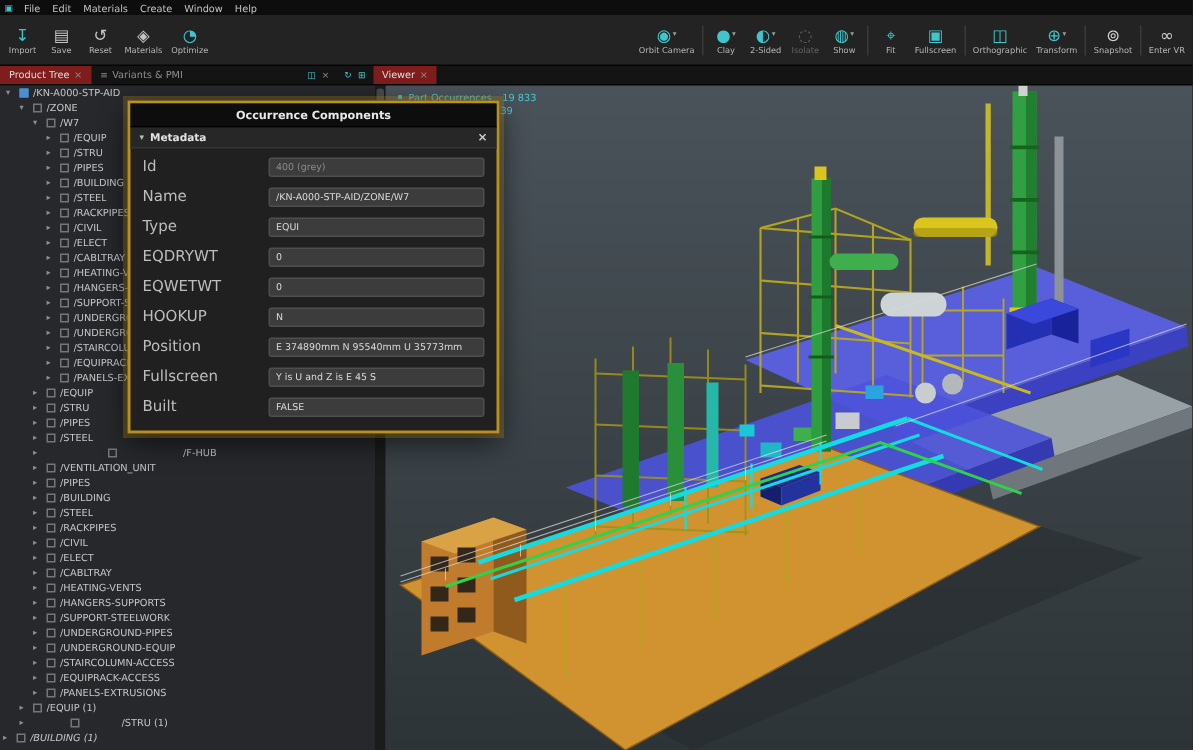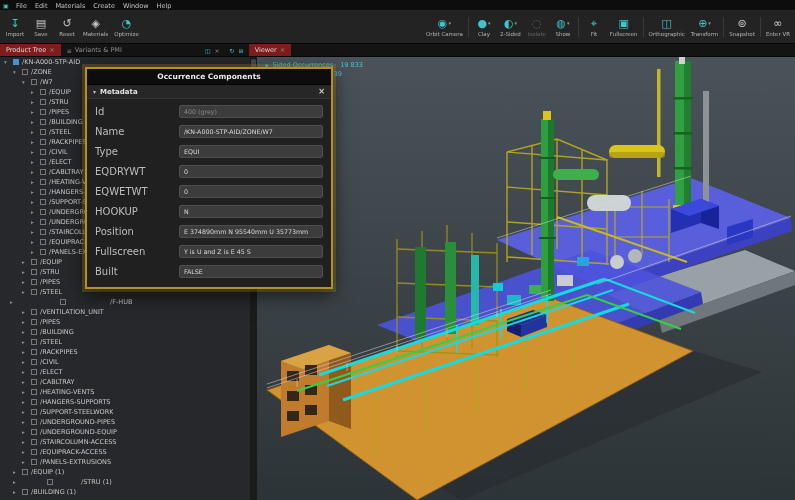--- a/index.html
+++ b/index.html
@@ -341,21 +341,21 @@
       <div class="trow" style="padding-left: 22px;">
         <span class="caret">▸</span>
         <span class="cb"></span>
         <span class="tlbl">/PIPES</span>
       </div>
       <div class="trow" style="padding-left: 22px;">
         <span class="caret">▸</span>
         <span class="cb"></span>
         <span class="tlbl">/STEEL</span>
       </div>
-      <div class="trow" style="padding-left: 10px; gap: 44px;">
+      <div class="trow" style="padding-left: 22px; gap: 44px;">
         <span class="caret">▸</span>
         <span class="cb"></span>
         <span class="tlbl">/F-HUB</span>
       </div>
       <div class="trow" style="padding-left: 22px;">
         <span class="caret">▸</span>
         <span class="cb"></span>
         <span class="tlbl">/VENTILATION_UNIT</span>
       </div>
       <div class="trow" style="padding-left: 22px;">
@@ -436,21 +436,21 @@
       <div class="trow" style="padding-left: 13px;">
         <span class="caret">▸</span>
         <span class="cb"></span>
         <span class="tlbl">/EQUIP (1)</span>
       </div>
       <div class="trow" style="padding-left: 13px; gap: 28px;">
         <span class="caret">▸</span>
         <span class="cb"></span>
         <span class="tlbl">/STRU (1)</span>
       </div>
-      <div class="trow" style="padding-left: 13px;">
+      <div class="trow" style="padding-left: 2px; font-style: italic;">
         <span class="caret">▸</span>
         <span class="cb"></span>
         <span class="tlbl">/BUILDING (1)</span>
       </div>
     </div>
   <div class="treescroll">
     <div class="thumb"></div>
   </div>
 
   <div class="viewport">
@@ -572,21 +572,21 @@
       <g stroke="#d8d8d8" stroke-width="0.7" opacity="0.75">
         <path d="M10,331 L294,237 M10,327 L294,233"></path>
         <path d="M40,322 L40,330 M90,306 L90,314 M140,289 L140,297 M190,272 L190,280 M240,255 L240,263"></path>
         <path d="M240,181 L434,119 M340,227 L534,159"></path>
       </g>
     </svg>
 
     <div class="stats" id="stats">
         <div class="statrow">
           <span class="sicon">▪</span>
-          <span class="slabel">Sided Occurrences</span>
+          <span class="slabel">Part Occurrences</span>
           <span class="sval">19 833</span>
         </div>
         <div class="statrow">
           <span class="sicon">▲</span>
           <span class="slabel">Triangles</span>
           <span class="sval">3 190 739</span>
         </div>
         <div class="dims">
           <div class="dimrow">
             <span class="dicon">↔</span>

